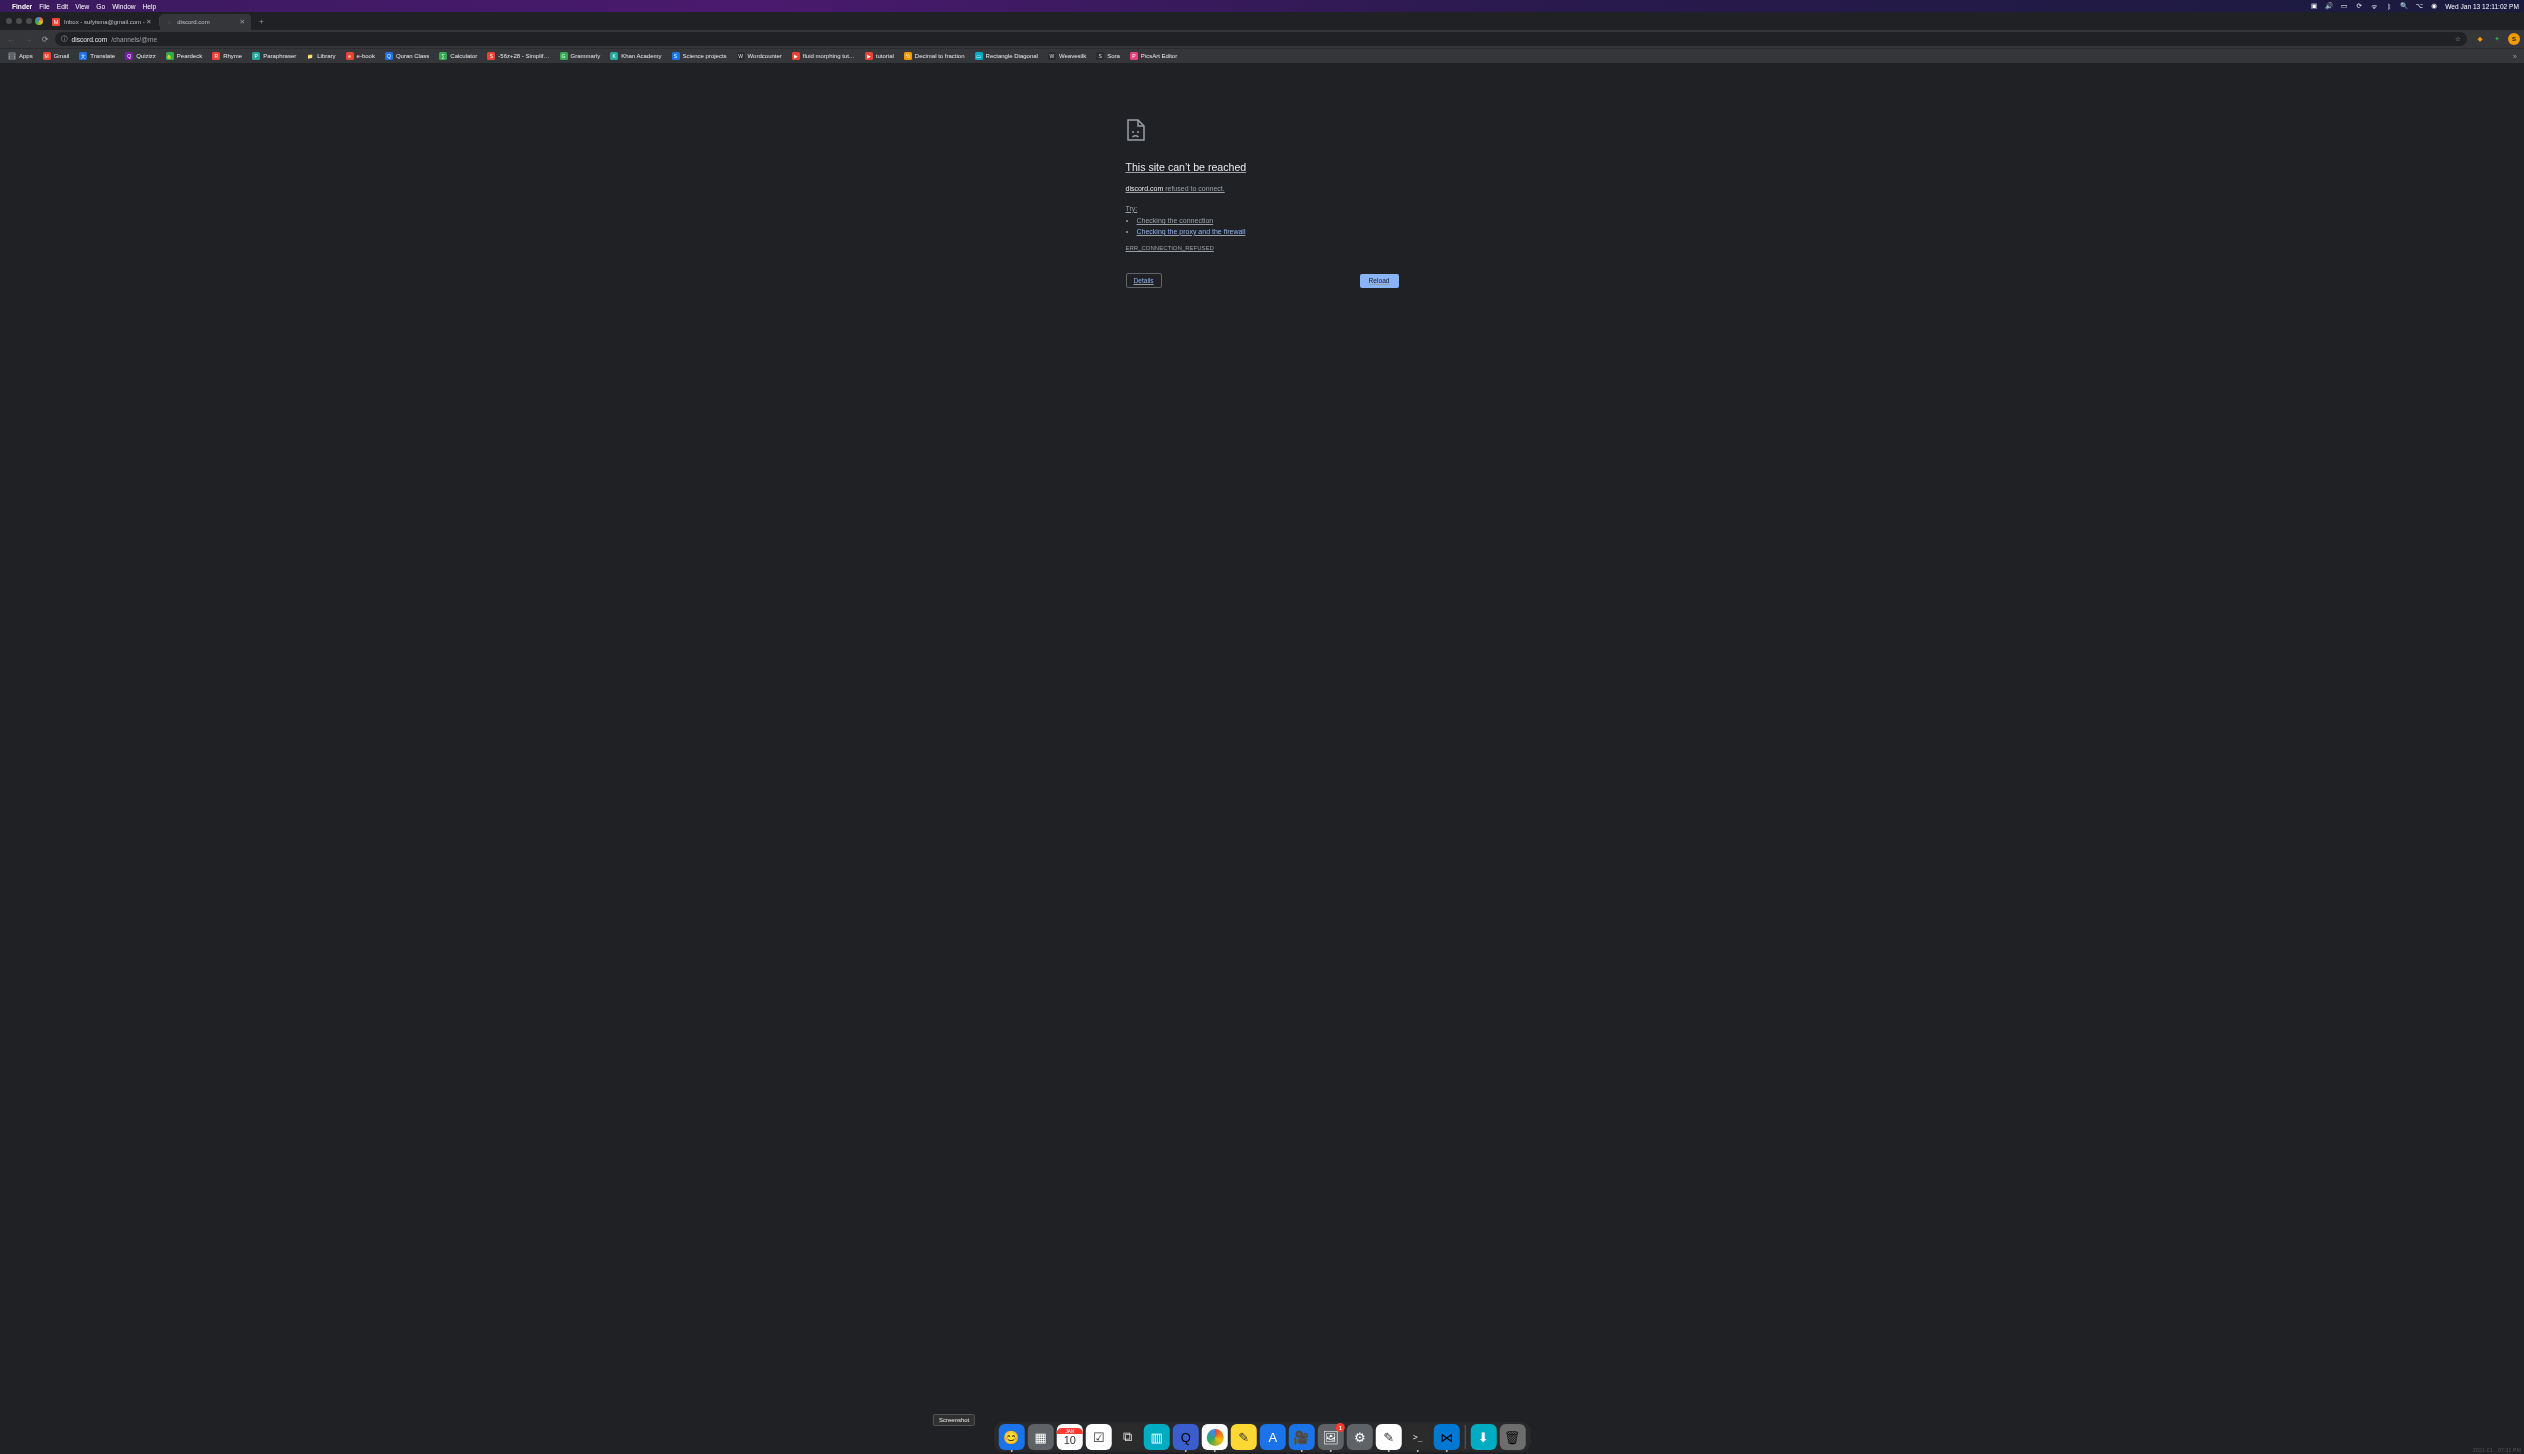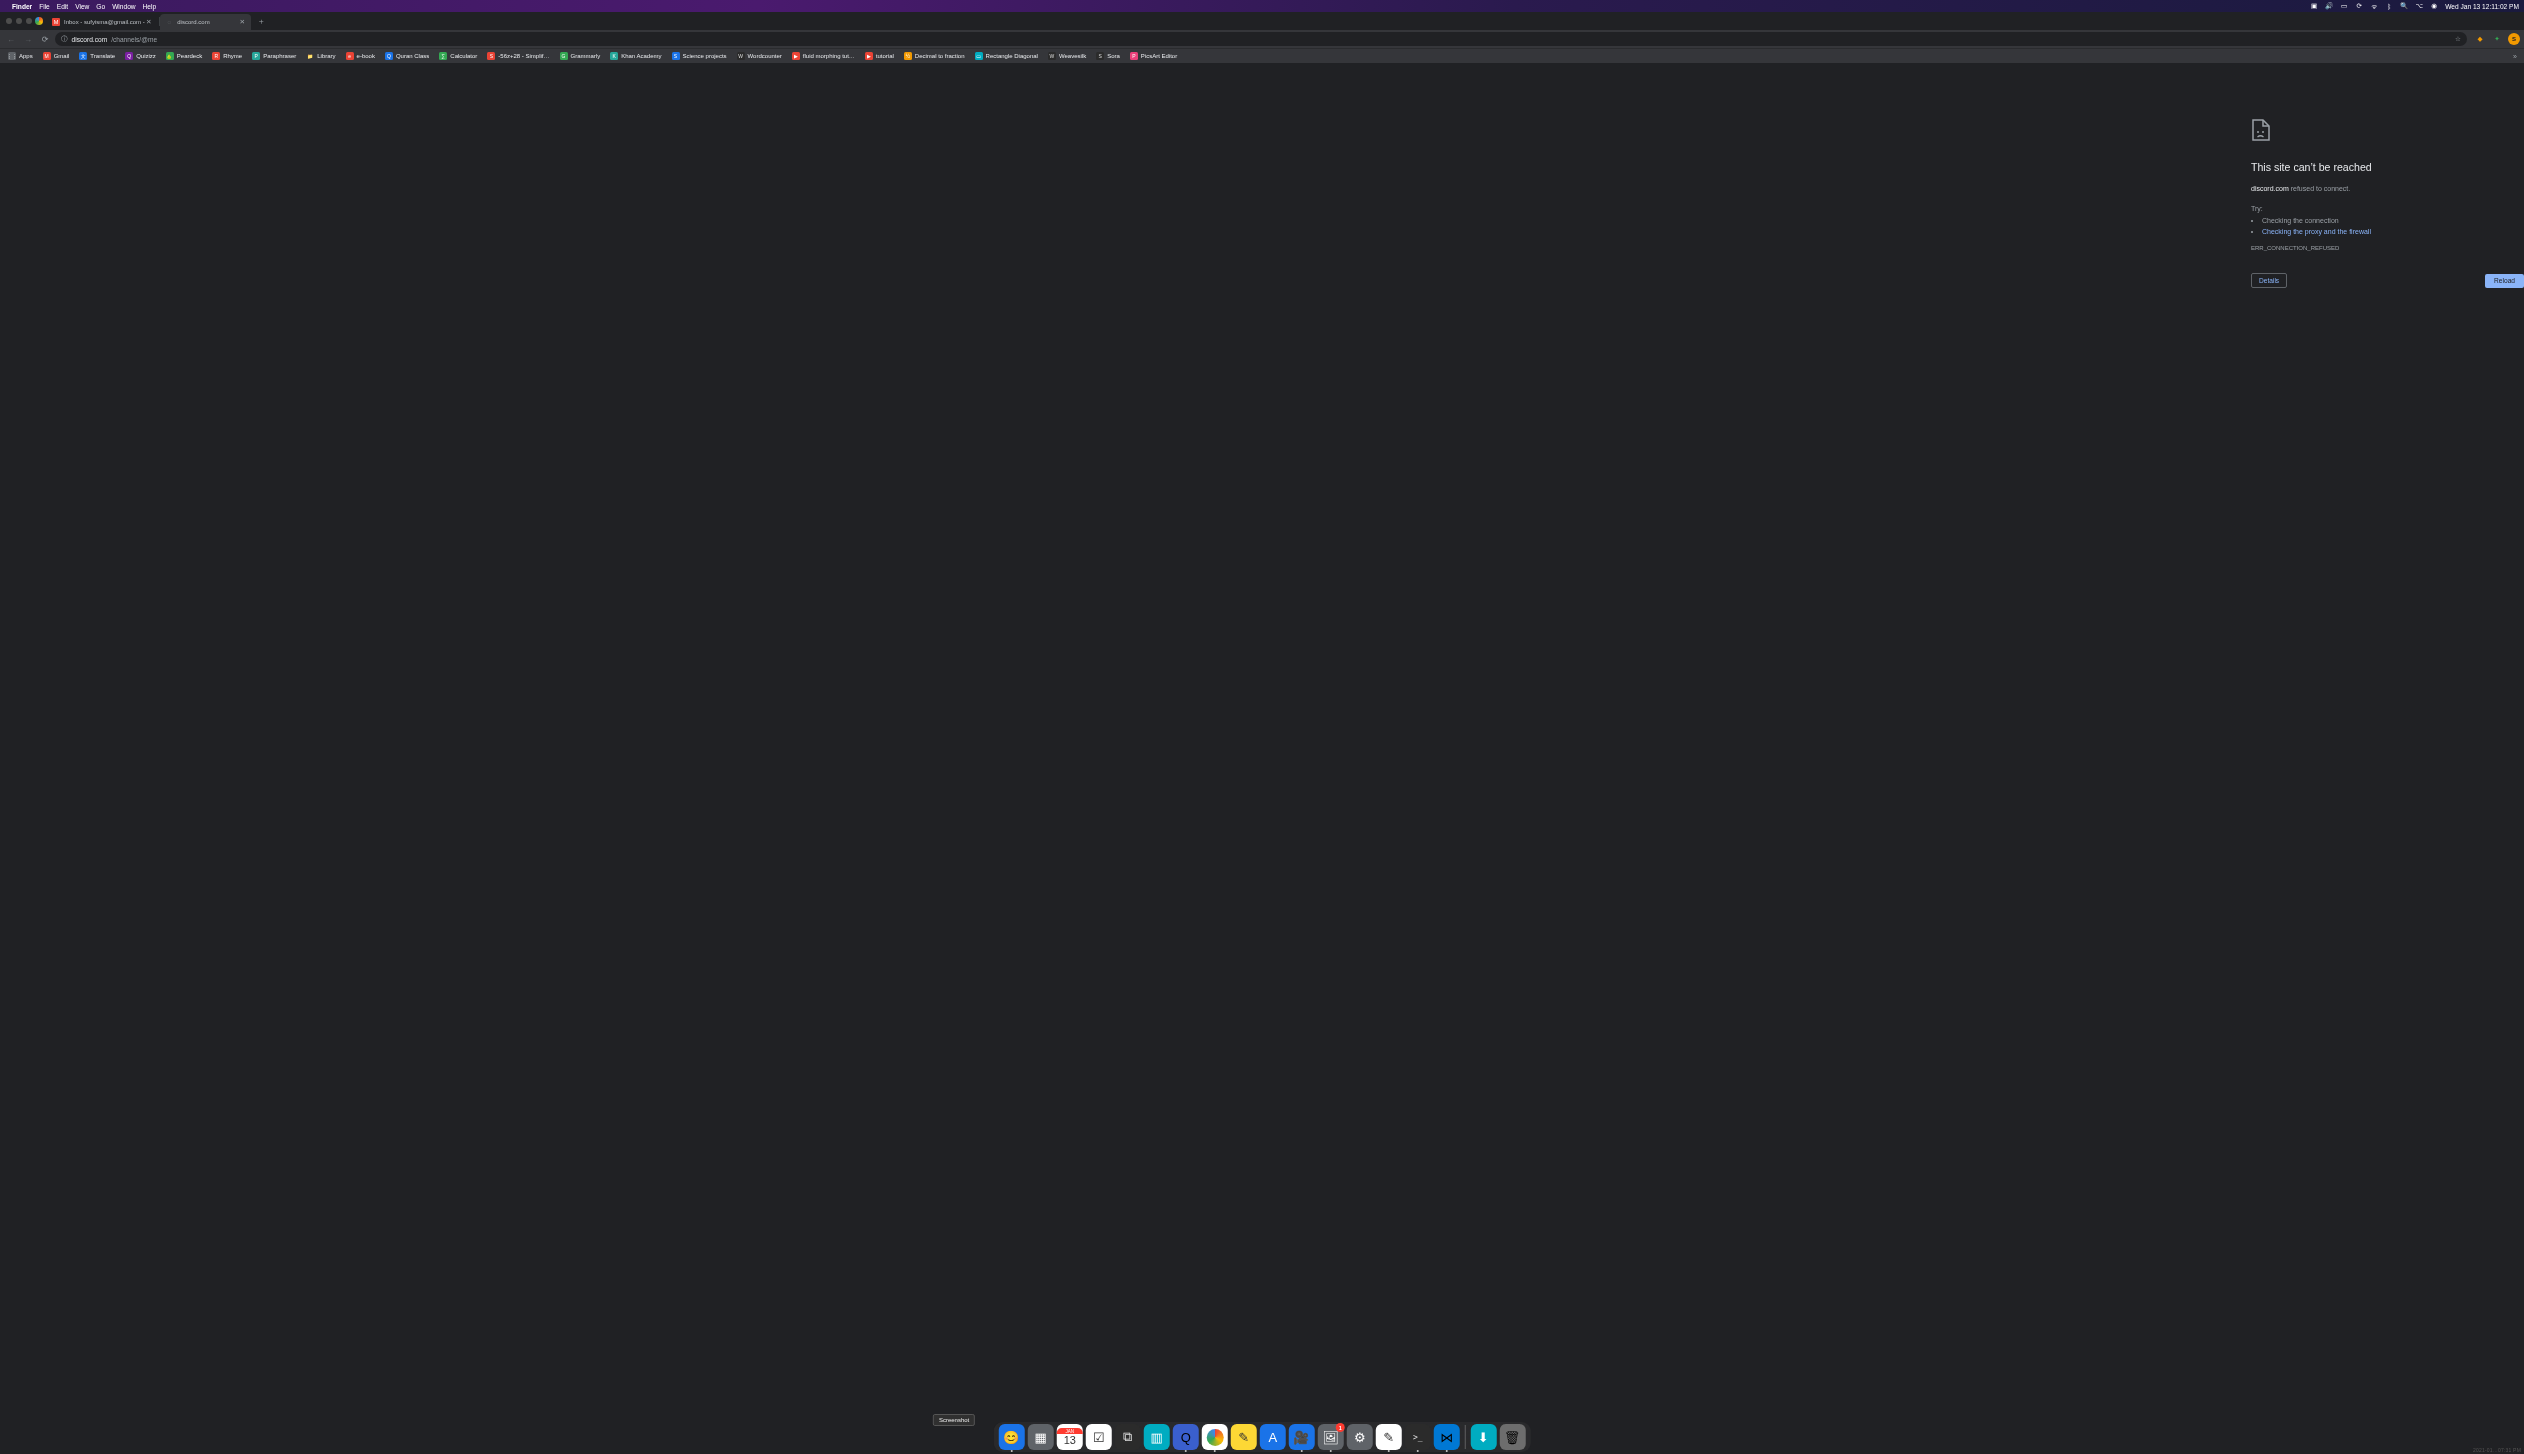--- a/index.html
+++ b/index.html
@@ -126,24 +126,25 @@
   white-space:nowrap;
 }
 .bookmark .bm-icon { width:8px; height:8px; border-radius:1.5px; display:flex; align-items:center; justify-content:center; font-size:5px;}
 .bookmarks-overflow { margin-left:auto; color:#9aa0a6; padding:0 3px; font-size:7px;}
 
 
 .content {
   flex:1;
   background:#202124;
   display:flex;
-  justify-content:flex-end;
+  justify-content:center;
   padding-top: 56px;
   color:#9aa0a6;
   position:relative;
+  text-decoration:underline;
 }
 .error-card {
   width: 273px;
   font-size:7px;
   line-height:1.5;
 }
 .error-icon { margin-bottom: 15px; }
 .error-title { color:#e8eaed; font-size:10.6px; font-weight:400; margin-bottom:9px; }
 .error-msg { margin-bottom: 9px; }
 .error-msg .domain { color:#e8eaed; font-weight:500; }
@@ -449,21 +450,21 @@
 <div class="dock-wrap">
   <div class="dock-item bg-blue">
       <span>😊</span>
       <span class="indicator"></span>
     </div>
   <div class="dock-item bg-grey">
       <span>▦</span>
     </div>
   <div class="dock-item bg-white" style="flex-direction:column;font-size:5.6px;">
     <span style="background:#ff3b30;color:#fff;width:100%;text-align:center;border-radius:5px 5px 0 0;font-size:4.5px;padding:0.5px 0">JAN</span>
-    <span style="font-size:11px;font-weight:500;color:#333">13</span>
+    <span style="font-size:11px;font-weight:500;color:#333">10</span>
   </div>
   <div class="dock-item bg-white">
       <span>☑</span>
     </div>
   <div class="dock-item bg-dark">
       <span>⧉</span>
     </div>
   <div class="dock-item bg-cyan">
       <span>▥</span>
     </div>

